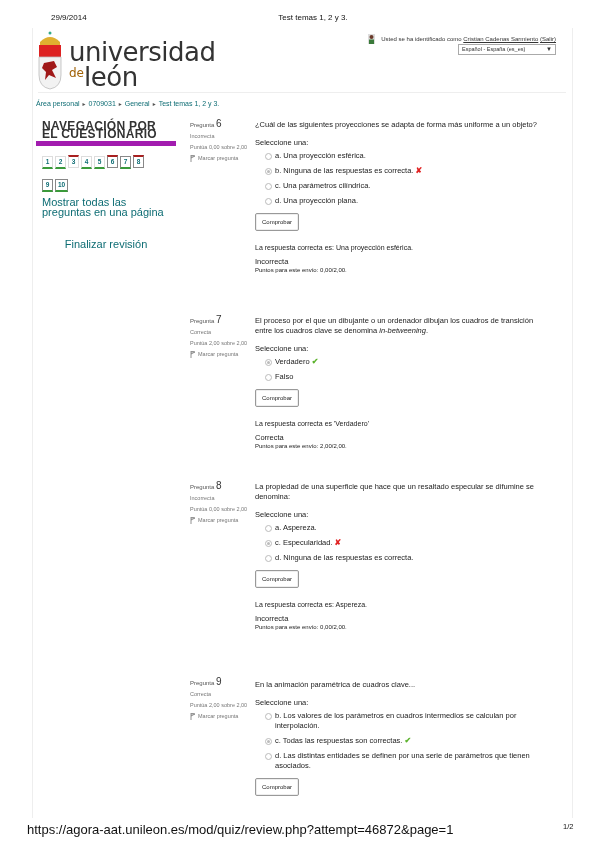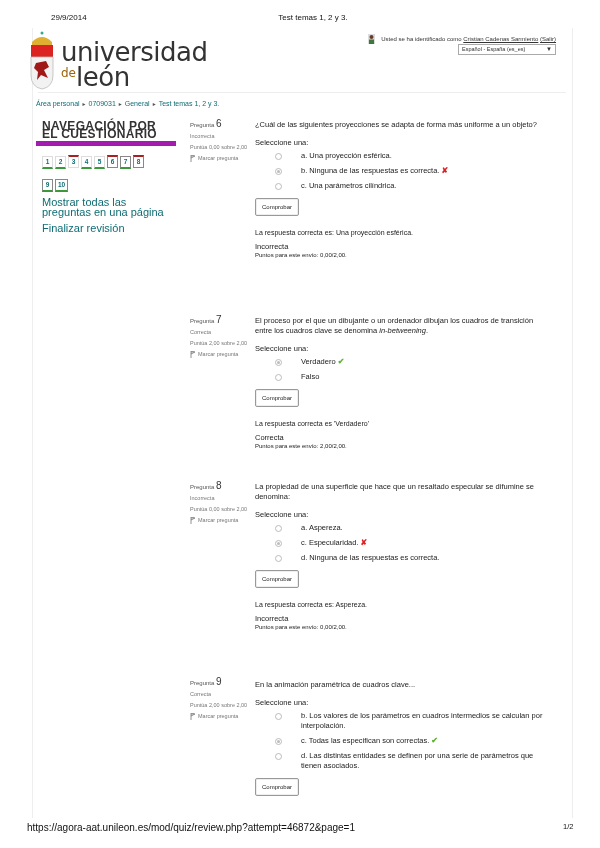--- a/index.html
+++ b/index.html
@@ -2,21 +2,21 @@
 <html><head>
 <meta charset="utf-8">
 <style>
   html,body{margin:0;padding:0;background:#fff;}
   body{width:600px;height:848px;position:relative;overflow:hidden;font-family:"Liberation Sans",sans-serif;color:#222;}
   .abs{position:absolute;}
   .print-date{left:27px;top:13px;font-size:8px;color:#111;padding-left:24px;}
   .print-title{left:0;width:626px;text-align:center;top:13px;font-size:8px;color:#111;}
   .frame{left:32px;top:28px;width:539px;height:790px;border-left:1px solid #eee;border-right:1px solid #eee;}
   .header-line{left:38px;top:92px;width:528px;height:1px;background:#eee;}
-  .logo{left:28px;top:30px;width:160px;height:62px;}
+  .logo{left:36px;top:30px;width:160px;height:62px;}
   .shield{position:absolute;left:0;top:0;width:28px;height:60px;}
   .logo-uni{position:absolute;left:33px;top:9px;font-size:26px;color:#333;font-family:"DejaVu Sans",sans-serif;letter-spacing:-0.5px;line-height:26px;}
   .logo-de{position:absolute;left:33px;top:36px;font-size:12px;color:#a16207;font-family:"DejaVu Sans",sans-serif;}
   .logo-leon{position:absolute;left:48px;top:34px;font-size:26px;color:#333;font-family:"DejaVu Sans",sans-serif;line-height:26px;letter-spacing:-0.5px;}
   .user-info{right:44px;top:34px;font-size:6px;color:#333;text-align:right;white-space:nowrap;}
   .user-info a{color:#333;text-decoration:underline;}
   .user-icon{display:inline-block;width:7px;height:10px;vertical-align:middle;margin-right:6px;}
   .lang-select{right:44px;top:44px;width:90px;height:9px;border:1px solid #aaa;font-size:5.5px;line-height:9px;color:#333;box-sizing:content-box;padding:0 3px;}
   .lang-select .arr{position:absolute;right:3px;top:0;font-size:6px;}
   .breadcrumb{left:36px;top:100px;font-size:7px;color:#0e6d74;white-space:nowrap;}
@@ -24,39 +24,39 @@
   .breadcrumb .cur{color:#0e6d74;}
   .nav-block{left:36px;top:120px;width:140px;}
   .nav-title{font-size:12px;font-weight:bold;color:#333;line-height:8px;letter-spacing:0.3px;padding:2px 6px 3px 6px;border-bottom:5px solid #a21caf;}
   .nav-buttons{padding:4px 6px 0 6px;width:126px;}
   .qbtn{display:inline-block;width:9px;height:10px;font-size:6.5px;line-height:10px;text-align:center;color:#0e6d74;border:1px solid #ddd;margin:0 2px 4px 0;position:relative;background:#fff;font-weight:bold;}
   .qbtn.thispage{border:1px solid #888;}
   .qbtn.correct{border-bottom:2px solid #3a9a3a;}
   .qbtn.incorrect{border-top:2px solid #a82020;}
   .qbtn.wide{width:11px;}
   .nav-link{display:block;font-size:11px;color:#0e6d74;padding:0 6px;line-height:10px;margin-top:1px;text-decoration:none;}
-  .nav-link.finish{margin-top:6px;}
+  .nav-link.finish{margin-top:22px;text-align:center;}
   .q-info{left:190px;width:60px;font-size:5.5px;color:#777;line-height:7px;}
   .q-info .qno{font-size:6px;color:#555;}
   .q-info .qno b{font-size:10px;font-weight:normal;color:#333;}
   .q-info div{margin-bottom:4px;}
   .flag{display:inline-block;width:6px;height:7px;vertical-align:top;margin-right:2px;}
   .q-content{left:255px;width:300px;font-size:7.5px;color:#222;line-height:10px;}
   .q-text{margin:0 16px 8px 0;}
   .prompt{margin-bottom:3px;}
-  .opt{position:relative;padding-left:26px;margin-left:20px;margin-bottom:5px;line-height:10px;}
+  .opt{position:relative;padding-left:10px;margin-left:10px;margin-bottom:5px;line-height:10px;}
   .radio{position:absolute;left:0;top:2px;width:5px;height:5px;border:1px solid #bbb;border-radius:50%;background:#fff;}
   .radio.checked::after{content:"";position:absolute;left:1px;top:1px;width:3px;height:3px;border-radius:50%;background:#bbb;}
   .mark-x{color:#e02020;font-weight:bold;font-size:8px;margin-left:2px;}
   .mark-ok{color:#5ab22b;font-weight:bold;font-size:8px;margin-left:2px;}
   .btn{display:inline-block;font-size:6px;color:#222;border:1px solid #999;border-radius:2px;padding:3px 6px;background:#fff;box-shadow:0 0 0 1px #eee inset;margin:2px 0 12px 0;}
   .rightans{font-size:7px;margin-bottom:4px;}
   .state{font-size:7.5px;line-height:9px;}
   .grade{font-size:6px;line-height:8px;}
-  .footer-url{left:27px;top:822px;font-size:10px;color:#111;}
+  .footer-url{left:27px;top:822px;font-size:13px;color:#111;}
   .footer-page{left:563px;top:822px;font-size:7.5px;color:#111;}
 </style>
 </head>
 <body>
 
 <div class="abs print-date">29/9/2014</div>
 <div class="abs print-title">Test temas 1, 2 y 3.</div>
 
 <div class="abs frame"></div>
 <div class="abs header-line"></div>
@@ -106,20 +106,21 @@
   <div><svg class="flag" viewBox="0 0 6 7">
         <path d="M1 0 L1 7 M1 0 L5 1 L1 3" stroke="#777" fill="#ccc" stroke-width="0.8"></path>
       </svg><span>Marcar pregunta</span></div>
 </div>
 <div class="abs q-content" style="top:120px;">
   <div class="q-text">¿Cuál de las siguientes proyecciones se adapta de forma más uniforme a un objeto?</div>
   <div class="prompt">Seleccione una:</div>
   <div class="opt"><span class="radio"></span><span>a. Una proyección esférica.</span></div>
   <div class="opt"><span class="radio checked"></span><span>b. Ninguna de las respuestas es correcta.</span><span class="mark-x">✘</span></div>
   <div class="opt"><span class="radio"></span><span>c. Una parámetros cilíndrica.</span></div>
+  <div class="opt"><span class="radio"></span><span>d. Una proyección plana.</span></div>
   <div class="btn">Comprobar</div>
   <div class="rightans">La respuesta correcta es: Una proyección esférica.</div>
   <div class="state">Incorrecta</div>
   <div class="grade">Puntos para este envío: 0,00/2,00.</div>
 </div>
 
 <div class="abs q-info" style="top:316px;">
   <div class="qno"><span>Pregunta</span> <b>7</b></div>
   <div>Correcta</div>
   <div>Puntúa 2,00 sobre 2,00</div>
@@ -163,19 +164,19 @@
   <div>Correcta</div>
   <div>Puntúa 2,00 sobre 2,00</div>
   <div><svg class="flag" viewBox="0 0 6 7">
         <path d="M1 0 L1 7 M1 0 L5 1 L1 3" stroke="#777" fill="#ccc" stroke-width="0.8"></path>
       </svg><span>Marcar pregunta</span></div>
 </div>
 <div class="abs q-content" style="top:680px;">
   <div class="q-text">En la animación paramétrica de cuadros clave...</div>
   <div class="prompt">Seleccione una:</div>
   <div class="opt"><span class="radio"></span><span>b. Los valores de los parámetros en cuadros intermedios se calculan por interpolación.</span></div>
-  <div class="opt"><span class="radio checked"></span><span>c. Todas las especifican son correctas.</span><span class="mark-ok">✔</span></div>
+  <div class="opt"><span class="radio checked"></span><span>c. Todas las respuestas son correctas.</span><span class="mark-ok">✔</span></div>
   <div class="opt"><span class="radio"></span><span>d. Las distintas entidades se definen por una serie de parámetros que tienen asociados.</span></div>
   <div class="btn">Comprobar</div>
 </div>
 
 <div class="abs footer-url">https://agora-aat.unileon.es/mod/quiz/review.php?attempt=46872&amp;page=1</div>
 <div class="abs footer-page">1/2</div>
 
 </body></html>

